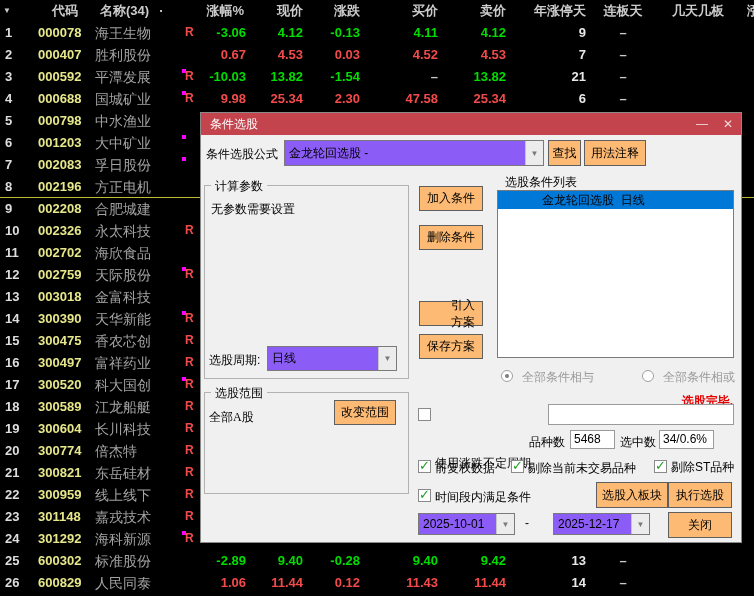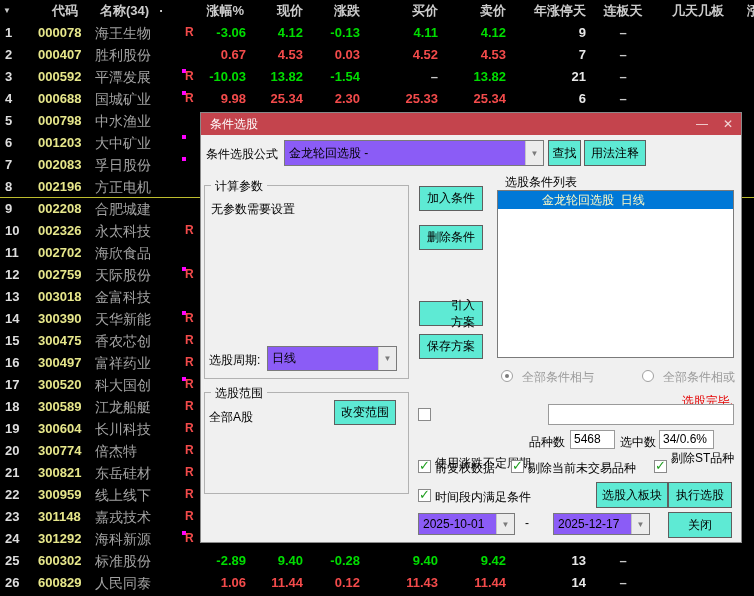--- a/index.html
+++ b/index.html
@@ -30,42 +30,42 @@
     font-size:13px;font-weight:bold;z-index:1;}
 
   
   #dlg{position:absolute;left:200px;top:112px;width:542px;height:431px;background:#f0f0f0;
     border:1px solid #8a8a8a;box-sizing:border-box;z-index:10;font-size:12px;color:#000;}
   #dlg .abs{position:absolute;}
   .titlebar{position:absolute;left:0;top:0;right:0;height:22px;background:#c4444d;color:#fff;
     display:flex;align-items:center;padding:0 0 0 9px;font-size:12px;}
   .titlebar .ttl{flex:1;}
   .winbtn{width:26px;text-align:center;color:#f3d8d8;font-size:12px;cursor:default;}
-  .btn{position:absolute;background:#5eead4;border:1px solid #5f5f5f;box-sizing:border-box;
+  .btn{position:absolute;background:#fdba74;border:1px solid #5f5f5f;box-sizing:border-box;
     display:flex;align-items:center;justify-content:center;font-size:12px;color:#000;}
   .group{position:absolute;border:1px solid #b2b2b2;box-sizing:border-box;}
   .gtitle{position:absolute;top:-8px;left:6px;background:#f0f0f0;padding:0 4px;font-size:12px;}
   .combo{position:absolute;background:#8b5cf6;border:1px solid #7a7a7a;box-sizing:border-box;
     display:flex;align-items:stretch;}
   .combo .ctext{flex:1;padding-left:4px;display:flex;align-items:center;overflow:hidden;white-space:nowrap;}
   .combo .carrow{width:17px;background:#ececec;border-left:1px solid #c6c6c6;color:#7a7a7a;
     display:flex;align-items:center;justify-content:center;font-size:8px;}
   .listbox{position:absolute;background:#fff;border:1px solid #7a7a7a;box-sizing:border-box;overflow:hidden;}
   .list-item{height:18px;line-height:18px;padding-left:3px;font-size:12px;white-space:pre;}
-  .list-item.checked,.list-item.selected{background:#0078d7;color:#fef9c3;padding-left:44px;}
+  .list-item.checked,.list-item.selected{background:#0078d7;color:#000000;padding-left:44px;}
   .cb{position:absolute;width:13px;height:13px;background:#fff;border:1px solid #8a8a8a;box-sizing:border-box;}
   .cb.checked::after{content:"✓";position:absolute;left:0px;top:-3px;color:#1f9e1f;font-size:13px;font-weight:bold;}
   .radio{position:absolute;width:12px;height:12px;border:1px solid #a0a0a0;border-radius:50%;
     background:#fff;box-sizing:border-box;}
   .radio.checked::after{content:"";position:absolute;left:3px;top:3px;width:4px;height:4px;
     border-radius:50%;background:#7c7c7c;}
   .graylbl{color:#9a9a9a;}
   .field{position:absolute;background:#fff;border:1px solid #9a9a9a;box-sizing:border-box;
     font-size:12px;line-height:17px;padding-left:3px;overflow:hidden;white-space:nowrap;}
-  .statusred{color:#e40000;font-size:12px;font-weight:normal;}
+  .statusred{color:#e40000;font-size:12px;font-weight:bold;}
 </style>
 </head>
 <body>
 
 <div id="screen">
 
   <div id="table">
       <div class="trow">
         <div class="cell hdr al"><span class="sorticon">▼</span></div>
         <div class="cell hdr ac">代码</div>
@@ -135,21 +135,21 @@
         <div class="cell rownum">4</div>
         <div class="cell ycode">000688</div>
         <div class="cell yname">国城矿业</div>
         <div class="cell markcell">
           <span class="pdot"></span>
           <span class="rbadge">R</span>
         </div>
         <div class="cell ar up">9.98</div>
         <div class="cell ar up">25.34</div>
         <div class="cell ar up">2.30</div>
-        <div class="cell ar up">25.33</div>
+        <div class="cell ar up">47.58</div>
         <div class="cell ar up">25.34</div>
         <div class="cell ar white">6</div>
         <div class="cell ac neutral">–</div>
         <div class="cell ac white"></div>
         <div class="cell"></div>
       </div>
       <div class="trow">
         <div class="cell rownum">5</div>
         <div class="cell ycode">000798</div>
         <div class="cell yname">中水渔业</div>
@@ -538,21 +538,21 @@
     <span class="abs" style="left:10px;top:88px;">无参数需要设置</span>
     <span class="abs" style="left:8px;top:239px;">选股周期:</span>
     <div class="combo" style="left:66px;top:233px;width:130px;height:25px;">
       <span class="ctext">日线</span>
       <span class="carrow">▼</span>
     </div>
 
     <div class="group" style="left:3px;top:279px;width:205px;height:102px;">
       <span class="gtitle">选股范围</span>
     </div>
-    <span class="abs" style="left:8px;top:296px;">全部A股</span>
+    <span class="abs" style="left:8px;top:296px;font-family:Liberation Serif, serif;">全部A股</span>
     <div class="btn" style="left:133px;top:287px;width:62px;height:25px;">改变范围</div>
 
     <div class="btn" style="left:218px;top:73px;width:64px;height:25px;">加入条件</div>
     <div class="btn" style="left:218px;top:112px;width:64px;height:25px;">删除条件</div>
     <div class="btn" style="left:218px;top:188px;width:64px;height:25px;padding-left:31px;">引入方案</div>
     <div class="btn" style="left:218px;top:221px;width:64px;height:25px;">保存方案</div>
 
     <span class="abs" style="left:304px;top:61px;">选股条件列表</span>
     <div class="listbox" style="left:296px;top:77px;width:237px;height:168px;">
         <div class="list-item selected">金龙轮回选股  日线</div>
@@ -572,21 +572,21 @@
     <span class="abs" style="left:328px;top:321px;">品种数</span>
     <div class="field" style="left:369px;top:317px;width:45px;height:19px;">5468</div>
     <span class="abs" style="left:419px;top:321px;">选中数</span>
     <div class="field" style="left:458px;top:317px;width:55px;height:19px;">34/0.6%</div>
 
     <span class="cb checked" style="left:217px;top:347px;"></span>
     <span class="abs" style="left:234px;top:347px;">前复权数据</span>
     <span class="cb checked" style="left:310px;top:347px;"></span>
     <span class="abs" style="left:327px;top:347px;">剔除当前未交易品种</span>
     <span class="cb checked" style="left:453px;top:347px;"></span>
-    <span class="abs" style="left:470px;top:337px;">剔除ST品种</span>
+    <span class="abs" style="left:470px;top:346px;">剔除ST品种</span>
 
     <span class="cb checked" style="left:217px;top:376px;"></span>
     <span class="abs" style="left:234px;top:376px;">时间段内满足条件</span>
     <div class="btn" style="left:378px;top:369px;width:72px;height:26px;margin-left:17px;">选股入板块</div>
     <div class="btn" style="left:467px;top:369px;width:64px;height:26px;">执行选股</div>
 
     <div class="combo" style="left:217px;top:400px;width:97px;height:22px;">
       <span class="ctext">2025-10-01</span>
       <span class="carrow">▼</span>
     </div>

